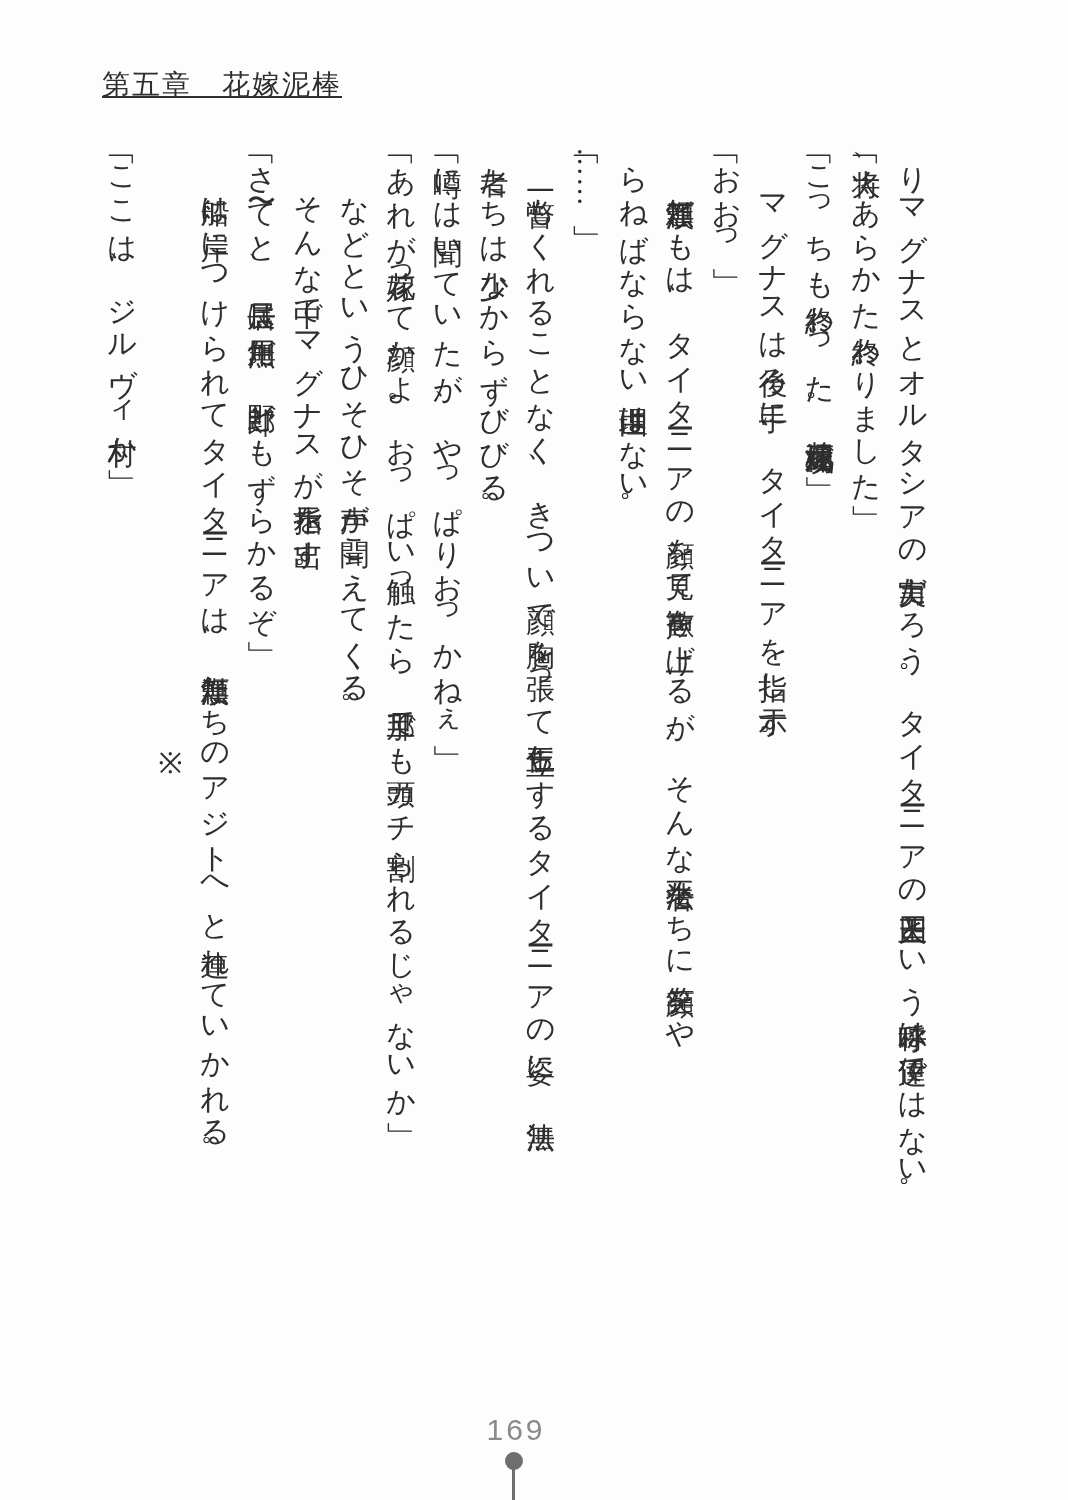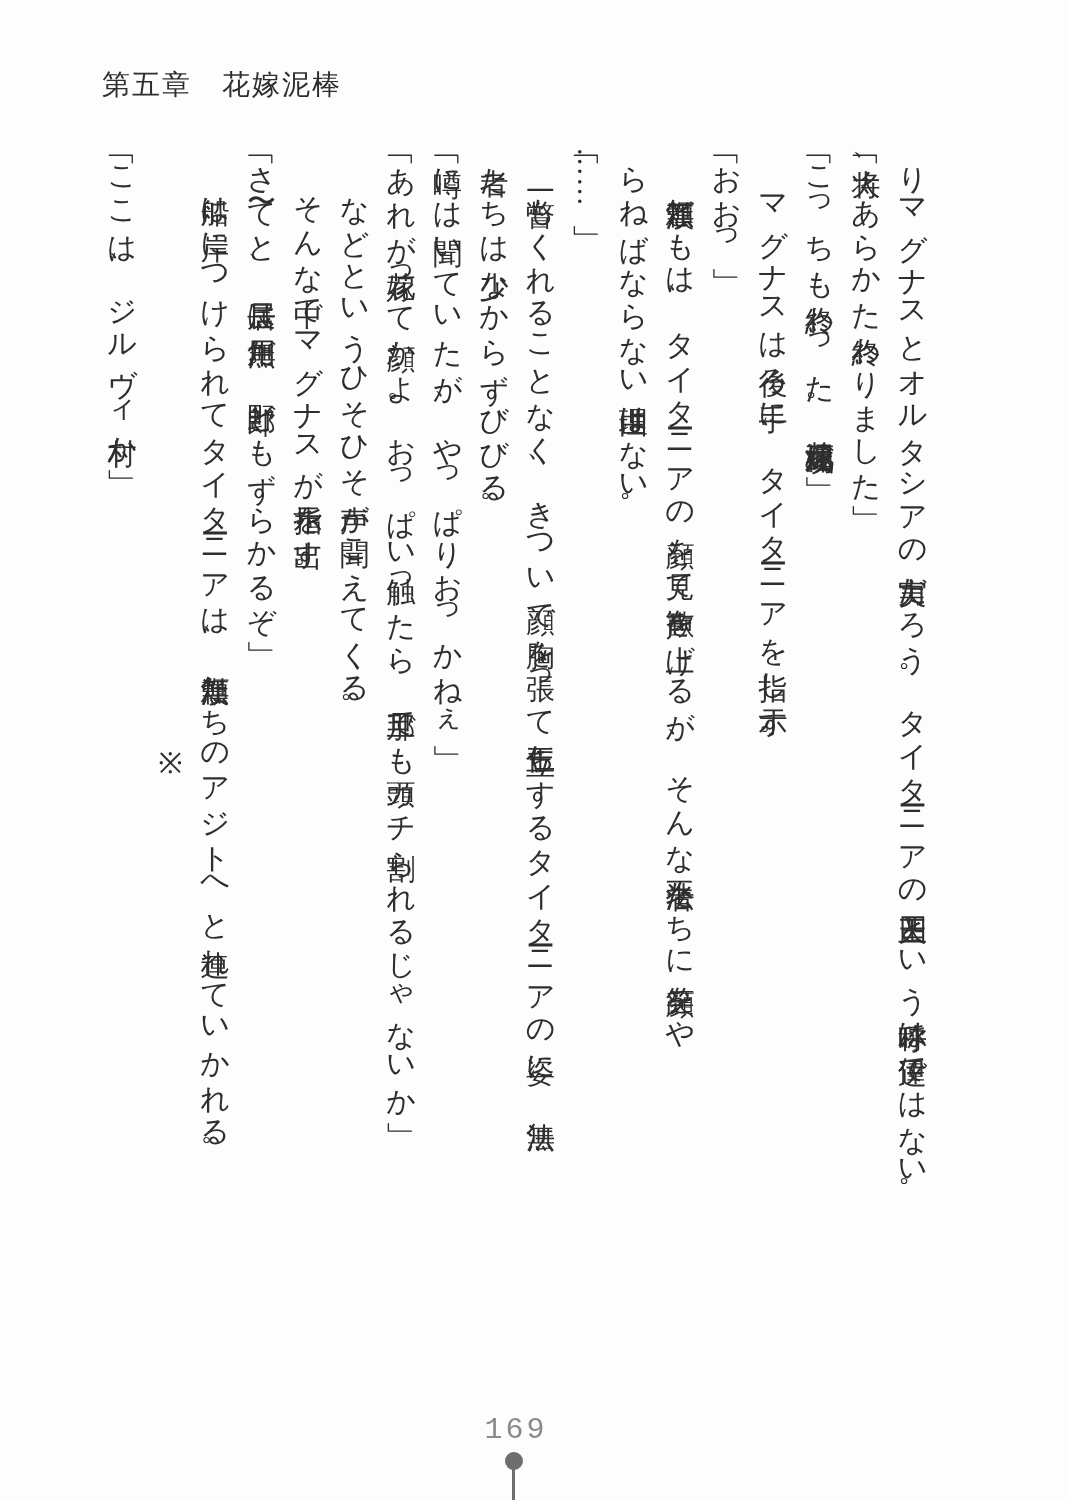--- a/index.html
+++ b/index.html
@@ -20,20 +20,21 @@
     width:1068px;height:1500px;
     background:var(--bg-color);
   }
   .chapter-header{
     position:absolute;
     left:102px;top:66px;
     font-size:28px;
     letter-spacing:2px;
     color:var(--text-color);
     white-space:nowrap;
+    text-decoration:underline;
   }
   .text-body{
     position:absolute;
     top:146px;
     right:140px;
     height:1232px;
     writing-mode:vertical-rl;
     text-orientation:mixed;
     font-size:29px;
     line-height:30px;
@@ -45,21 +46,21 @@
     white-space:nowrap;
     height:1232px;
   }
   .column.indent{ text-indent:30px; }
   .column.separator{ text-align:center; }
   .page-number{
     position:absolute;
     left:476px;top:1413px;
     width:80px;
     text-align:center;
-    font-family:Liberation Mono, monospace;
+    font-family:Liberation Sans, sans-serif;
     font-size:30px;
     letter-spacing:3px;
     color:var(--pagenum-color);
   }
   .footer-dot{
     position:absolute;
     left:505px;top:1452px;
     width:18px;height:18px;
     border-radius:50%;
     background:var(--marker-color);

